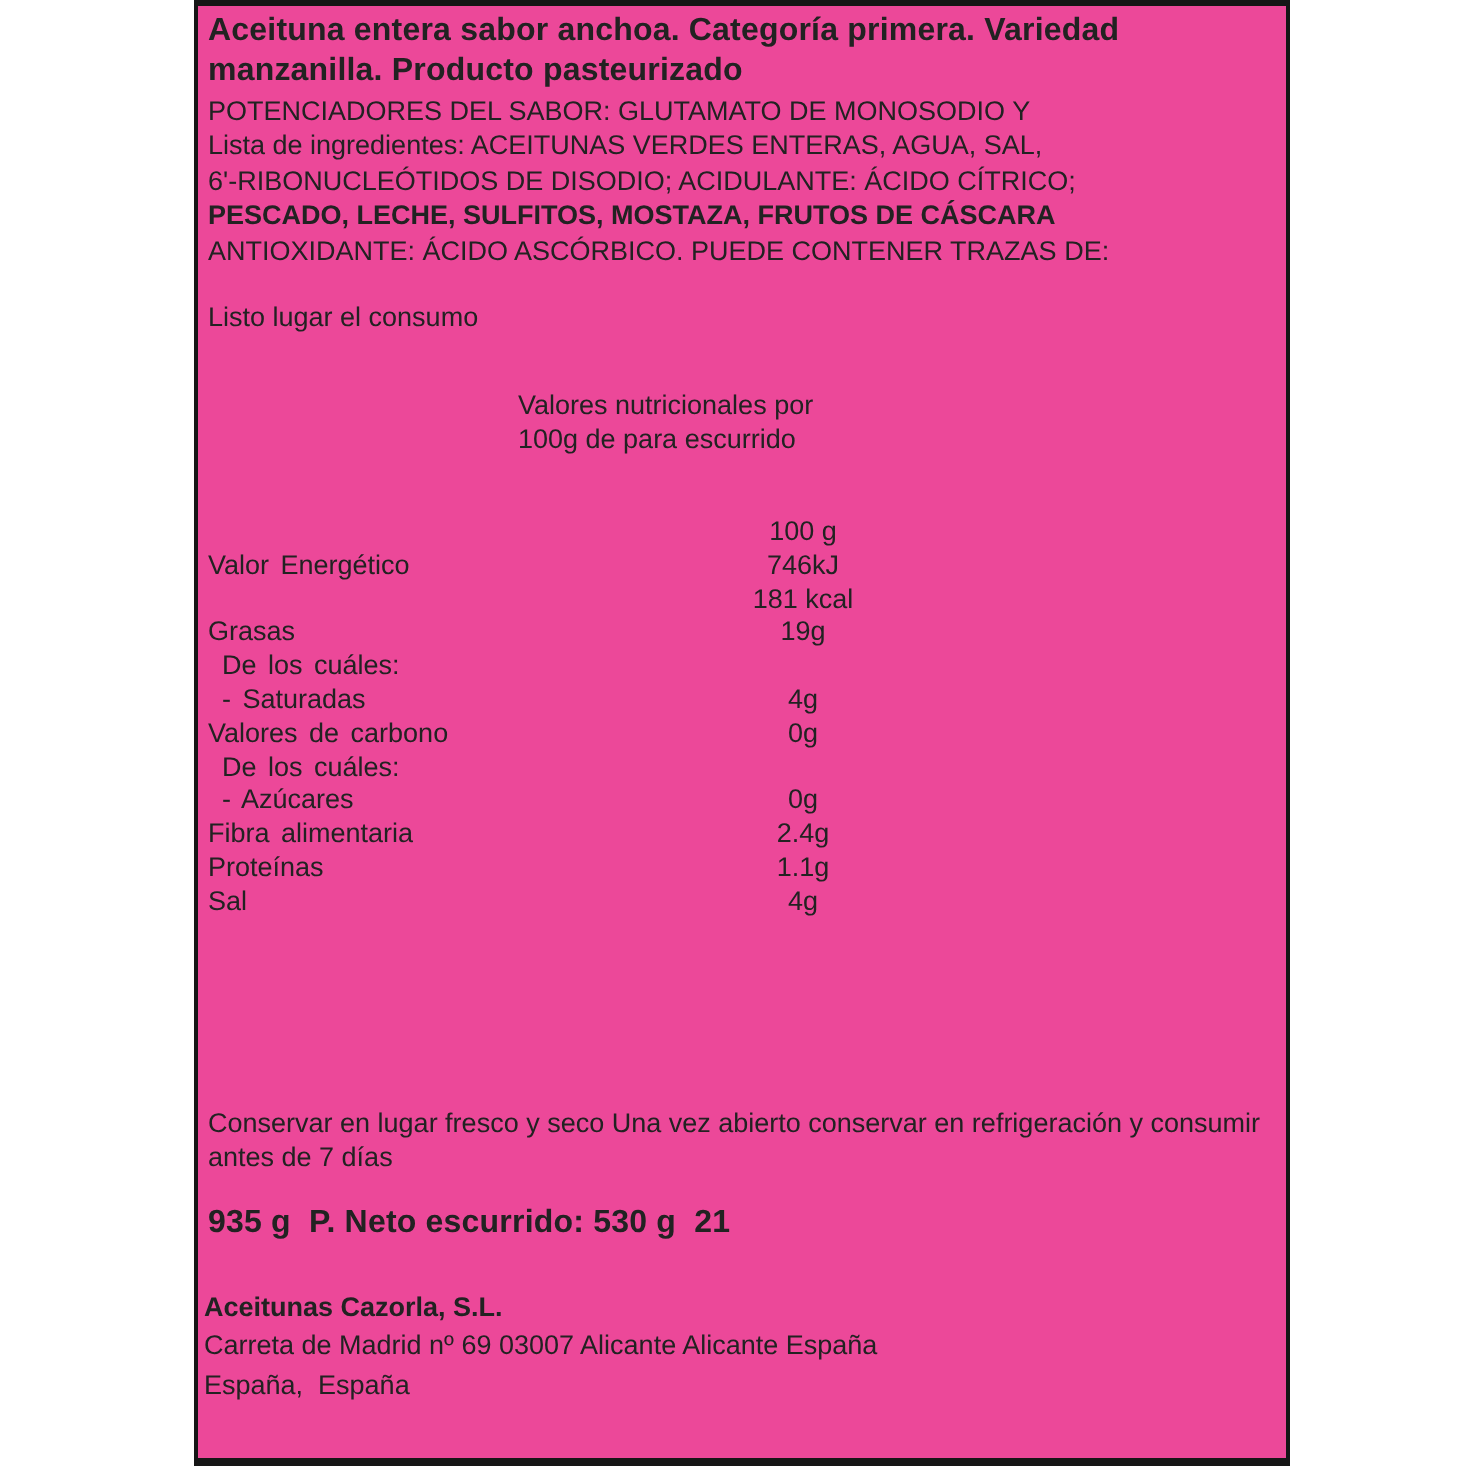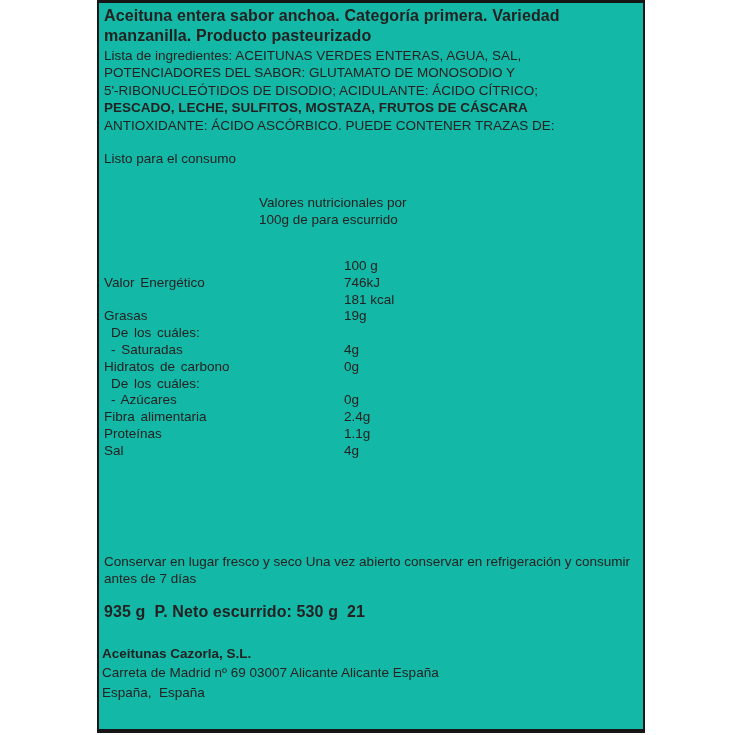--- a/index.html
+++ b/index.html
@@ -11,21 +11,21 @@
     -webkit-font-smoothing:antialiased;
   }
   .page { position:relative; width:735px; height:735px; background:#ffffff; overflow:hidden; }
 
   .label-box {
     position:absolute; left:97px; top:0;
     width:548px; height:733px;
     border:2px solid #161616;
     border-top-width:3px;
     border-bottom-width:4px;
-    background:#14b8a6;
+    background:#ec4899;
   }
 
   .title {
     position:absolute; top:3px; left:5px; width:540px;
     font-size:16px; font-weight:bold; line-height:19.5px;
     letter-spacing:0.1px;
   }
 
   .ingredients {
     position:absolute; top:44px; left:5px;
@@ -38,21 +38,21 @@
 
   .nut-header {
     position:absolute; top:191px; left:160px; width:275px;
     font-size:13.5px; line-height:17.2px;
   }
 
   .nut-table { position:absolute; top:255px; left:5px; width:400px; font-size:13.5px; }
   .nut-row { display:flex; height:16.8px; line-height:16.8px; }
   .nut-label { flex:0 0 240px; white-space:pre; word-spacing:2px; }
   .nut-row.indent .nut-label { padding-left:7px; }
-  .nut-value { width:115px; white-space:pre; }
+  .nut-value { width:115px; text-align:center; white-space:pre; }
 
   .storage {
     position:absolute; top:550px; left:5px; width:539px;
     font-size:13.5px; line-height:17.4px;
   }
 
   .net-weight {
     position:absolute; top:599px; left:5px;
     font-size:16px; font-weight:bold; line-height:20px; white-space:pre;
     letter-spacing:0.1px;
@@ -65,28 +65,28 @@
 </style>
 </head>
 <body>
 
 <div class="page">
   <div class="label-box">
 
     <div class="title">Aceituna entera sabor anchoa. Categoría primera. Variedad manzanilla. Producto pasteurizado</div>
 
     <div class="ingredients">
+      <div class="ln">POTENCIADORES DEL SABOR: GLUTAMATO DE MONOSODIO Y</div>
       <div class="ln">Lista de ingredientes: ACEITUNAS VERDES ENTERAS, AGUA, SAL,</div>
-      <div class="ln">POTENCIADORES DEL SABOR: GLUTAMATO DE MONOSODIO Y</div>
-      <div class="ln">5'-RIBONUCLEÓTIDOS DE DISODIO; ACIDULANTE: ÁCIDO CÍTRICO;</div>
+      <div class="ln">6'-RIBONUCLEÓTIDOS DE DISODIO; ACIDULANTE: ÁCIDO CÍTRICO;</div>
       <div class="ln allergens">PESCADO, LECHE, SULFITOS, MOSTAZA, FRUTOS DE CÁSCARA</div>
       <div class="ln">ANTIOXIDANTE: ÁCIDO ASCÓRBICO. PUEDE CONTENER TRAZAS DE:</div>
     </div>
 
-    <div class="ready">Listo para el consumo</div>
+    <div class="ready">Listo lugar el consumo</div>
 
     <div class="nut-header">
       <div>Valores nutricionales por</div>
       <div>100g de para escurrido</div>
     </div>
 
     <div class="nut-table">
       <div class="nut-row">
         <span class="nut-label"></span>
         <span class="nut-value">100 g</span>
@@ -105,21 +105,21 @@
       </div>
       <div class="nut-row indent">
         <span class="nut-label">De los cuáles:</span>
         <span class="nut-value"></span>
       </div>
       <div class="nut-row indent">
         <span class="nut-label">- Saturadas</span>
         <span class="nut-value">4g</span>
       </div>
       <div class="nut-row">
-        <span class="nut-label">Hidratos de carbono</span>
+        <span class="nut-label">Valores de carbono</span>
         <span class="nut-value">0g</span>
       </div>
       <div class="nut-row indent">
         <span class="nut-label">De los cuáles:</span>
         <span class="nut-value"></span>
       </div>
       <div class="nut-row indent">
         <span class="nut-label">- Azúcares</span>
         <span class="nut-value">0g</span>
       </div>

